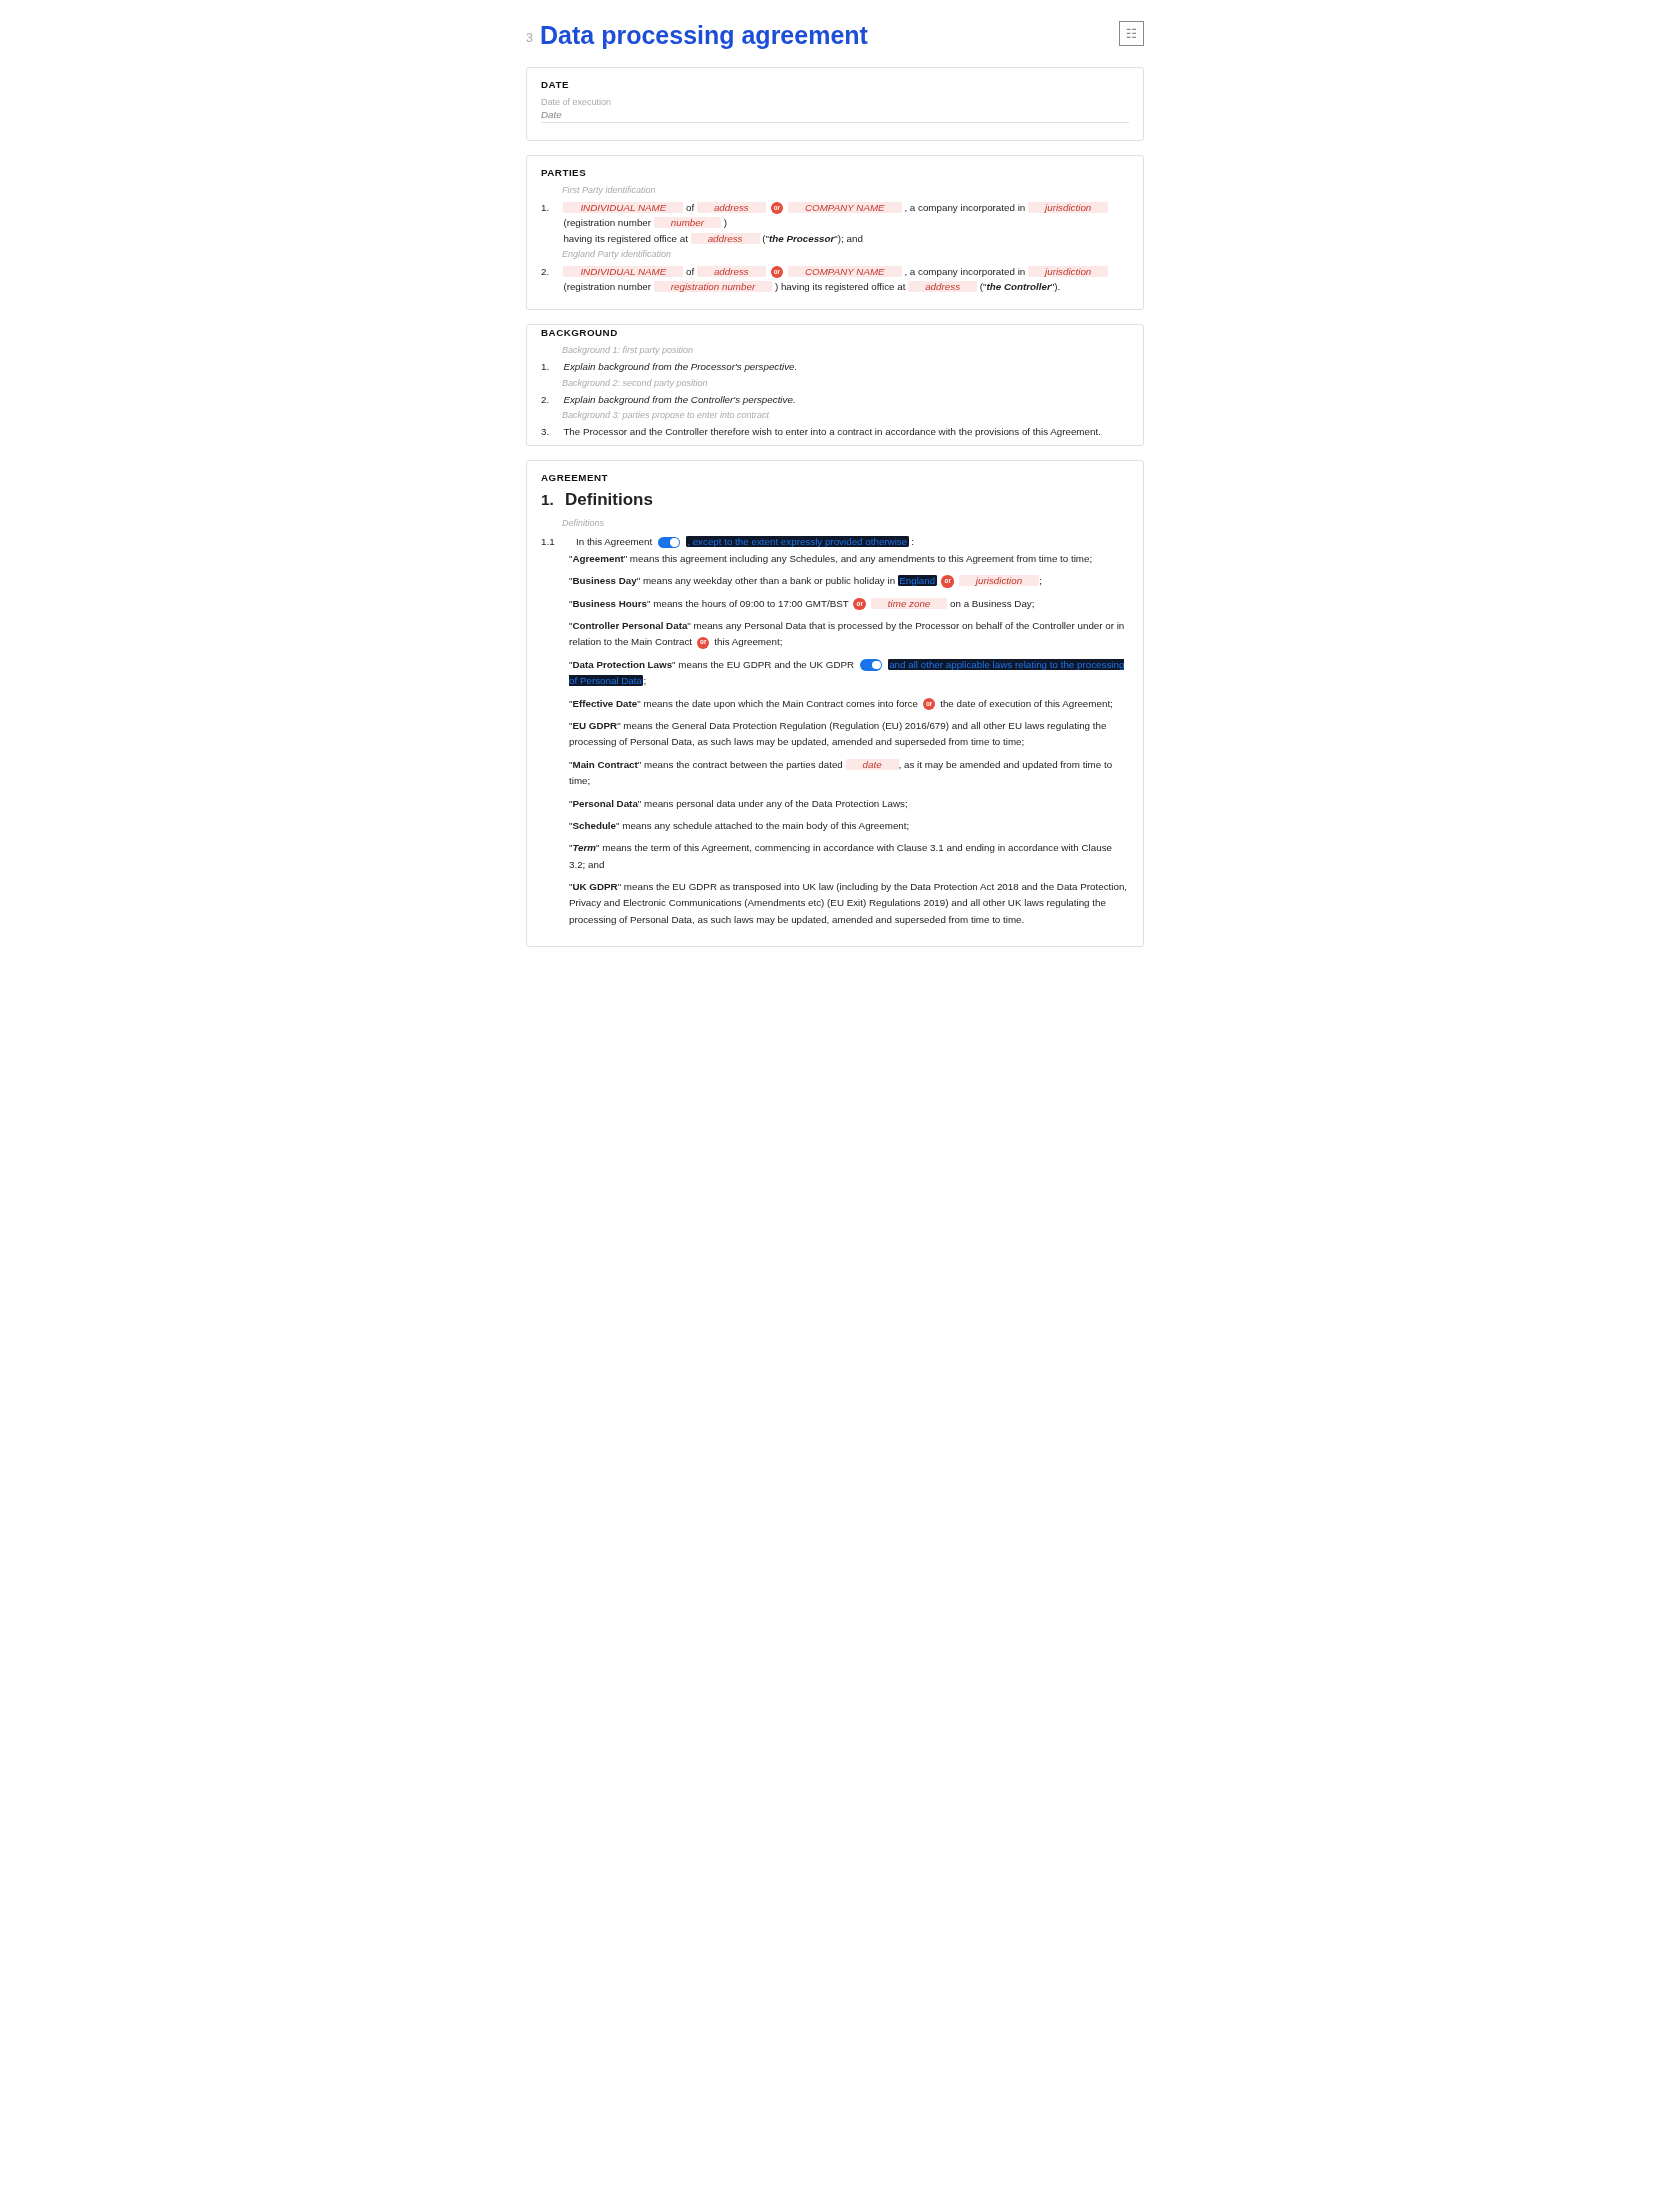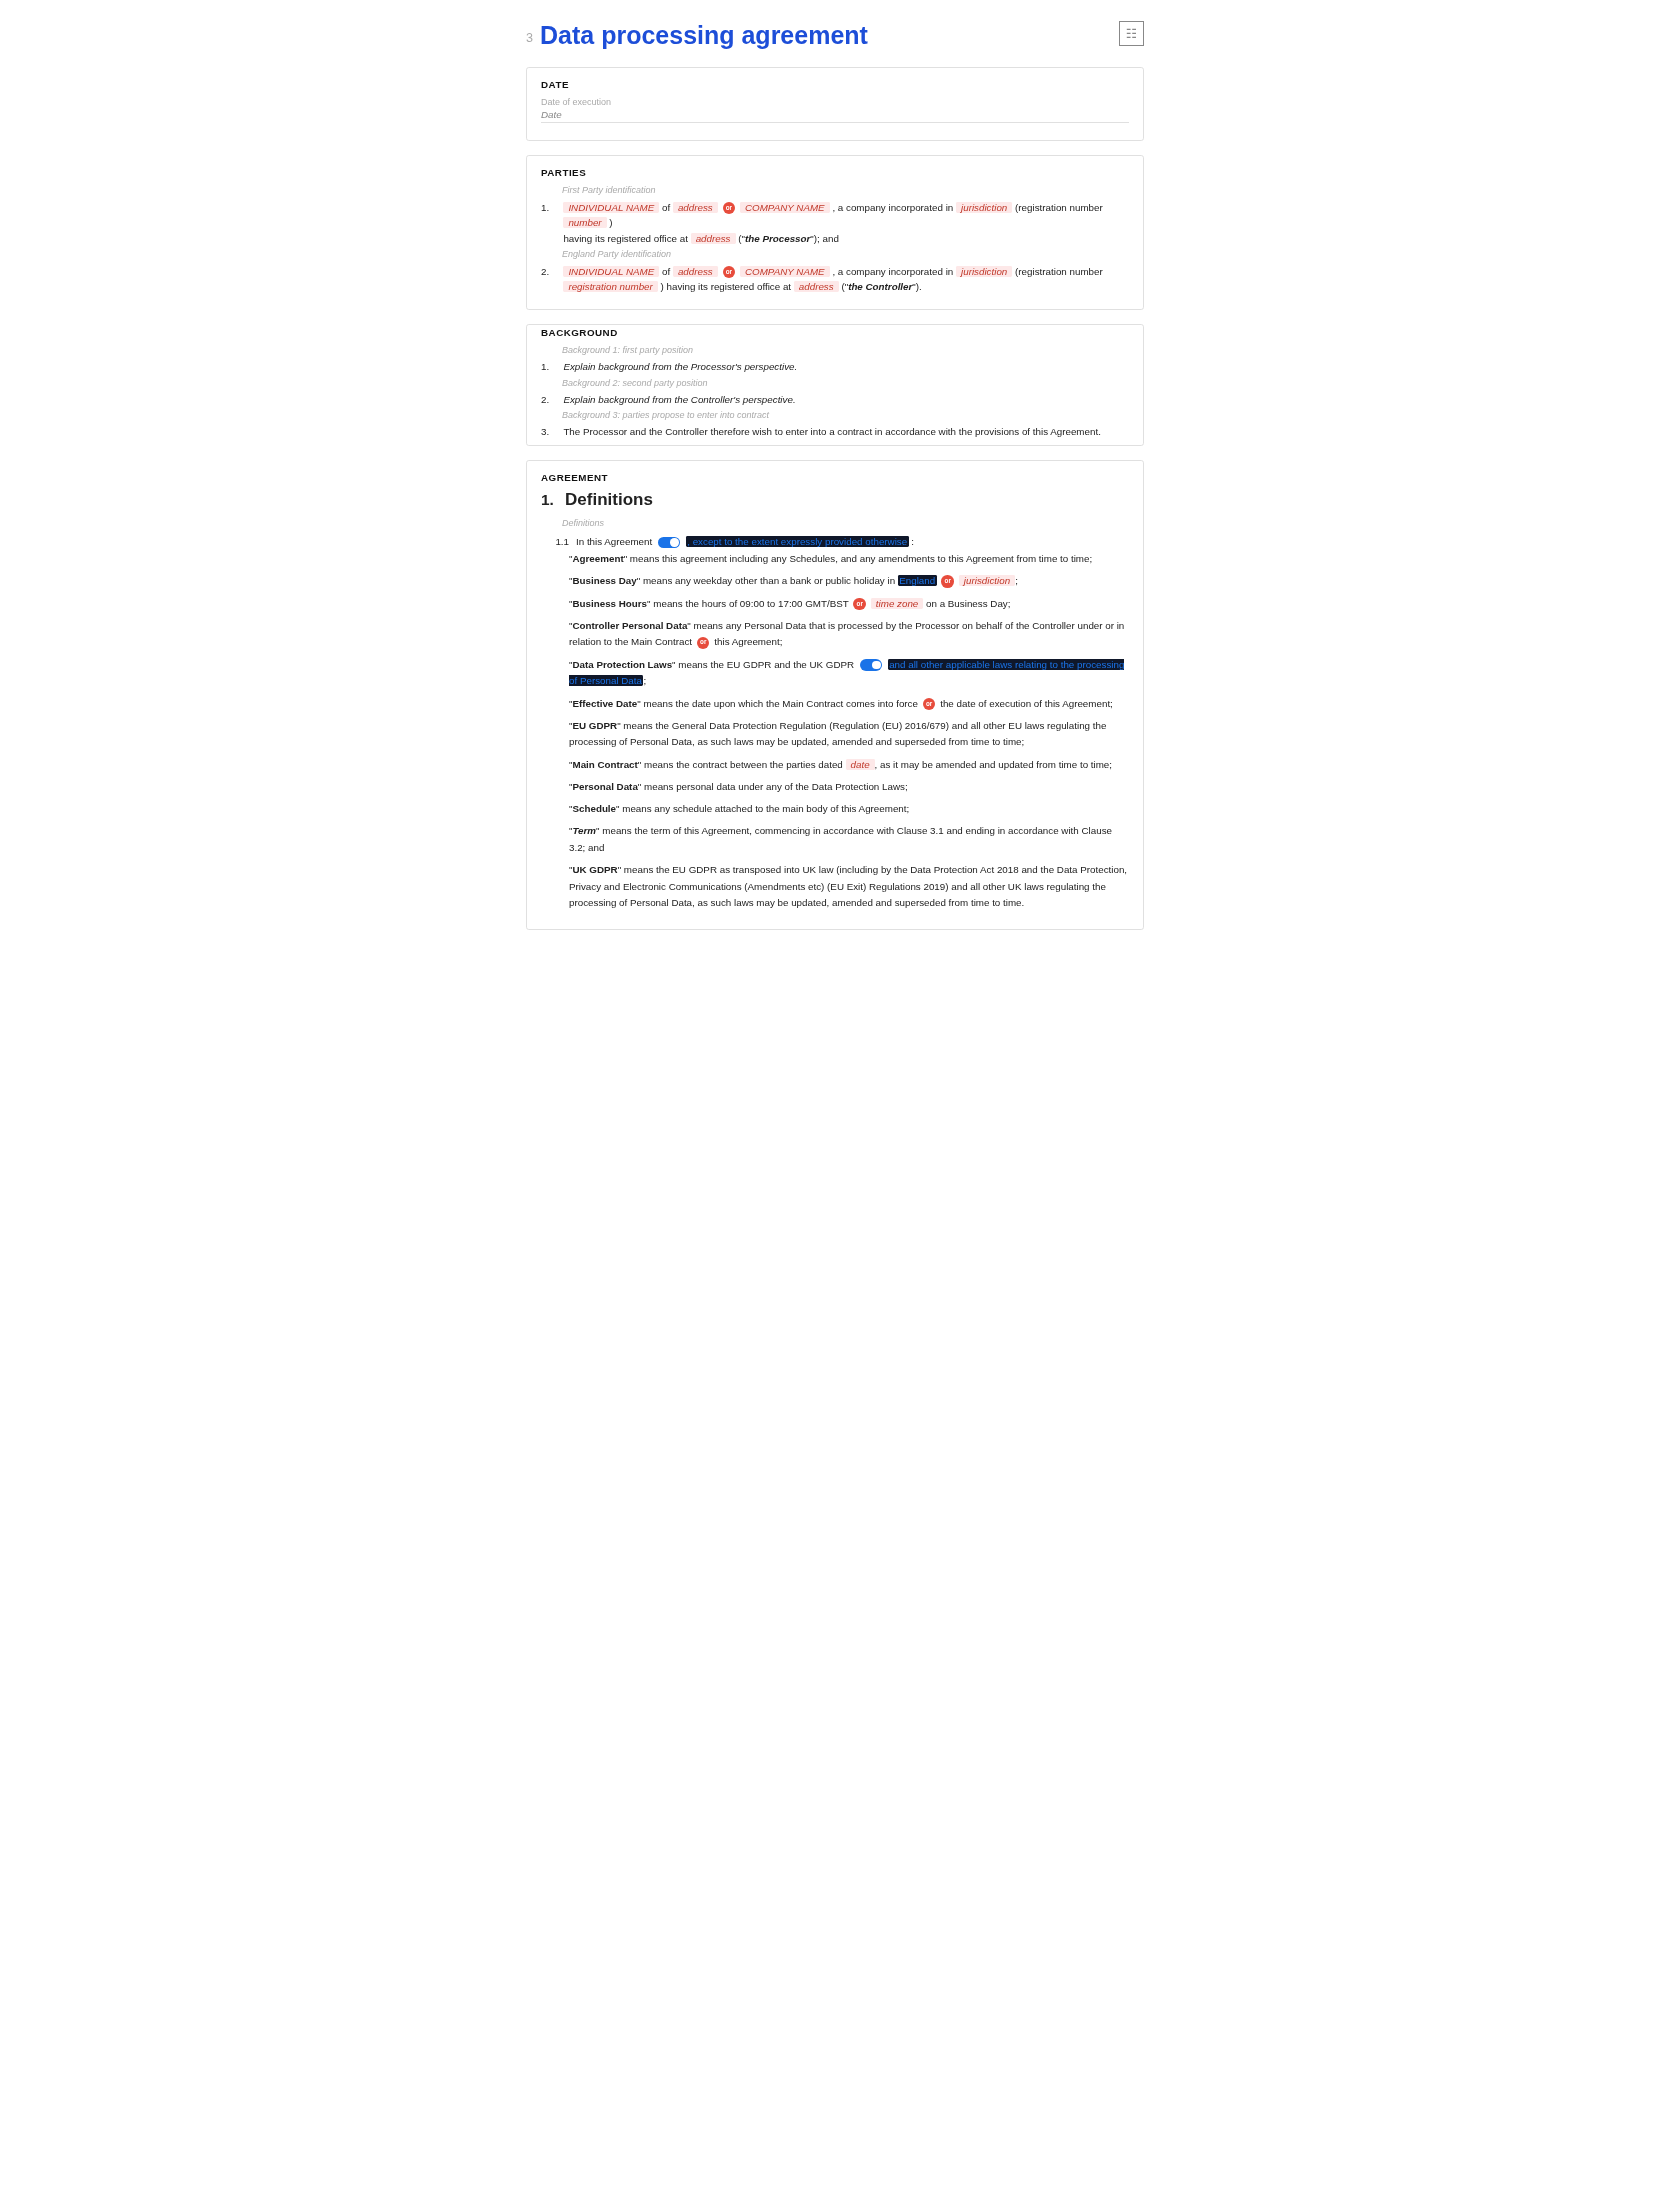--- a/index.html
+++ b/index.html
@@ -94,21 +94,21 @@
       min-width: 15.4px;
       color: #222;
     }
     .party-text {
       flex: 1;
     }
     .highlight-red {
       background: #fde8e8;
       color: #c0392b;
       font-style: italic;
-      padding: 0 5px;
+      padding: 0 17px;
       border-radius: 1.4px;
     }
     .highlight-blue {
       background: #0f172a;
       color: #1a73e8;
       padding: 0 1.4px;
       border-radius: 1.4px;
     }
     .or-badge {
       display: inline-flex;
@@ -172,21 +172,21 @@
       margin-left: 21px;
       margin-bottom: 5.6px;
     }
     .def-row {
       display: flex;
       gap: 7px;
       margin-bottom: 1.4px;
       font-size: 9.8px;
       line-height: 1.6;
     }
-    .def-num { min-width: 28px; color: #222; text-align: right; }
+    .def-num { min-width: 28px; color: #222; }
     .def-text { flex: 1; }
     .toggle {
       display: inline-flex;
       align-items: center;
       background: #1a73e8;
       border-radius: 7px;
       width: 22.5px;
       height: 11.2px;
       position: relative;
       vertical-align: middle;

